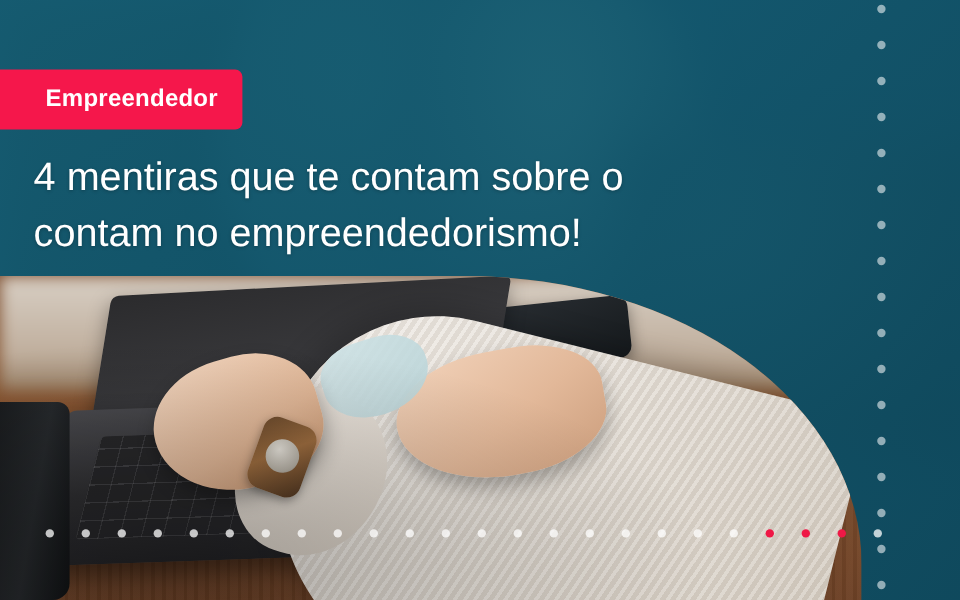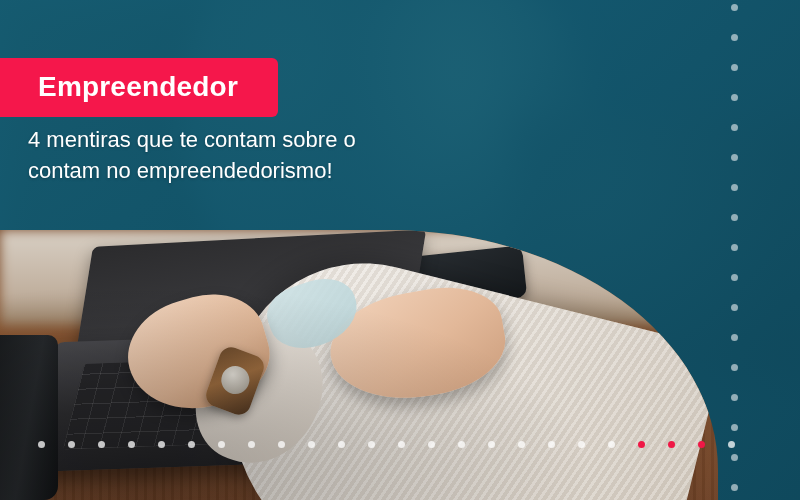--- a/index.html
+++ b/index.html
@@ -251,35 +251,35 @@
     background: #ef1846;
   }
 
   
   .tag {
     position: absolute;
     left: 0;
     top: 58px;
     background: #f5174b;
     color: #ffffff;
-    font-size: 28px;
+    font-size: 20px;
     font-weight: bold;
     letter-spacing: 0.2px;
-    padding: 13px 40px 14px 38px;
+    padding: 13px 20px 14px 38px;
     border-top-right-radius: 6px;
     border-bottom-right-radius: 6px;
     z-index: 5;
   }
   .headline {
     position: absolute;
     left: 28px;
     top: 124px;
     width: 520px;
     color: #ffffff;
-    font-size: 22px;
+    font-size: 33px;
     line-height: 1.42;
     font-weight: normal;
     z-index: 5;
     text-shadow: 0 1px 3px rgba(0,0,0,0.25);
   }
   .headline .line { display: block; }
 </style>
 </head>
 <body>
 

